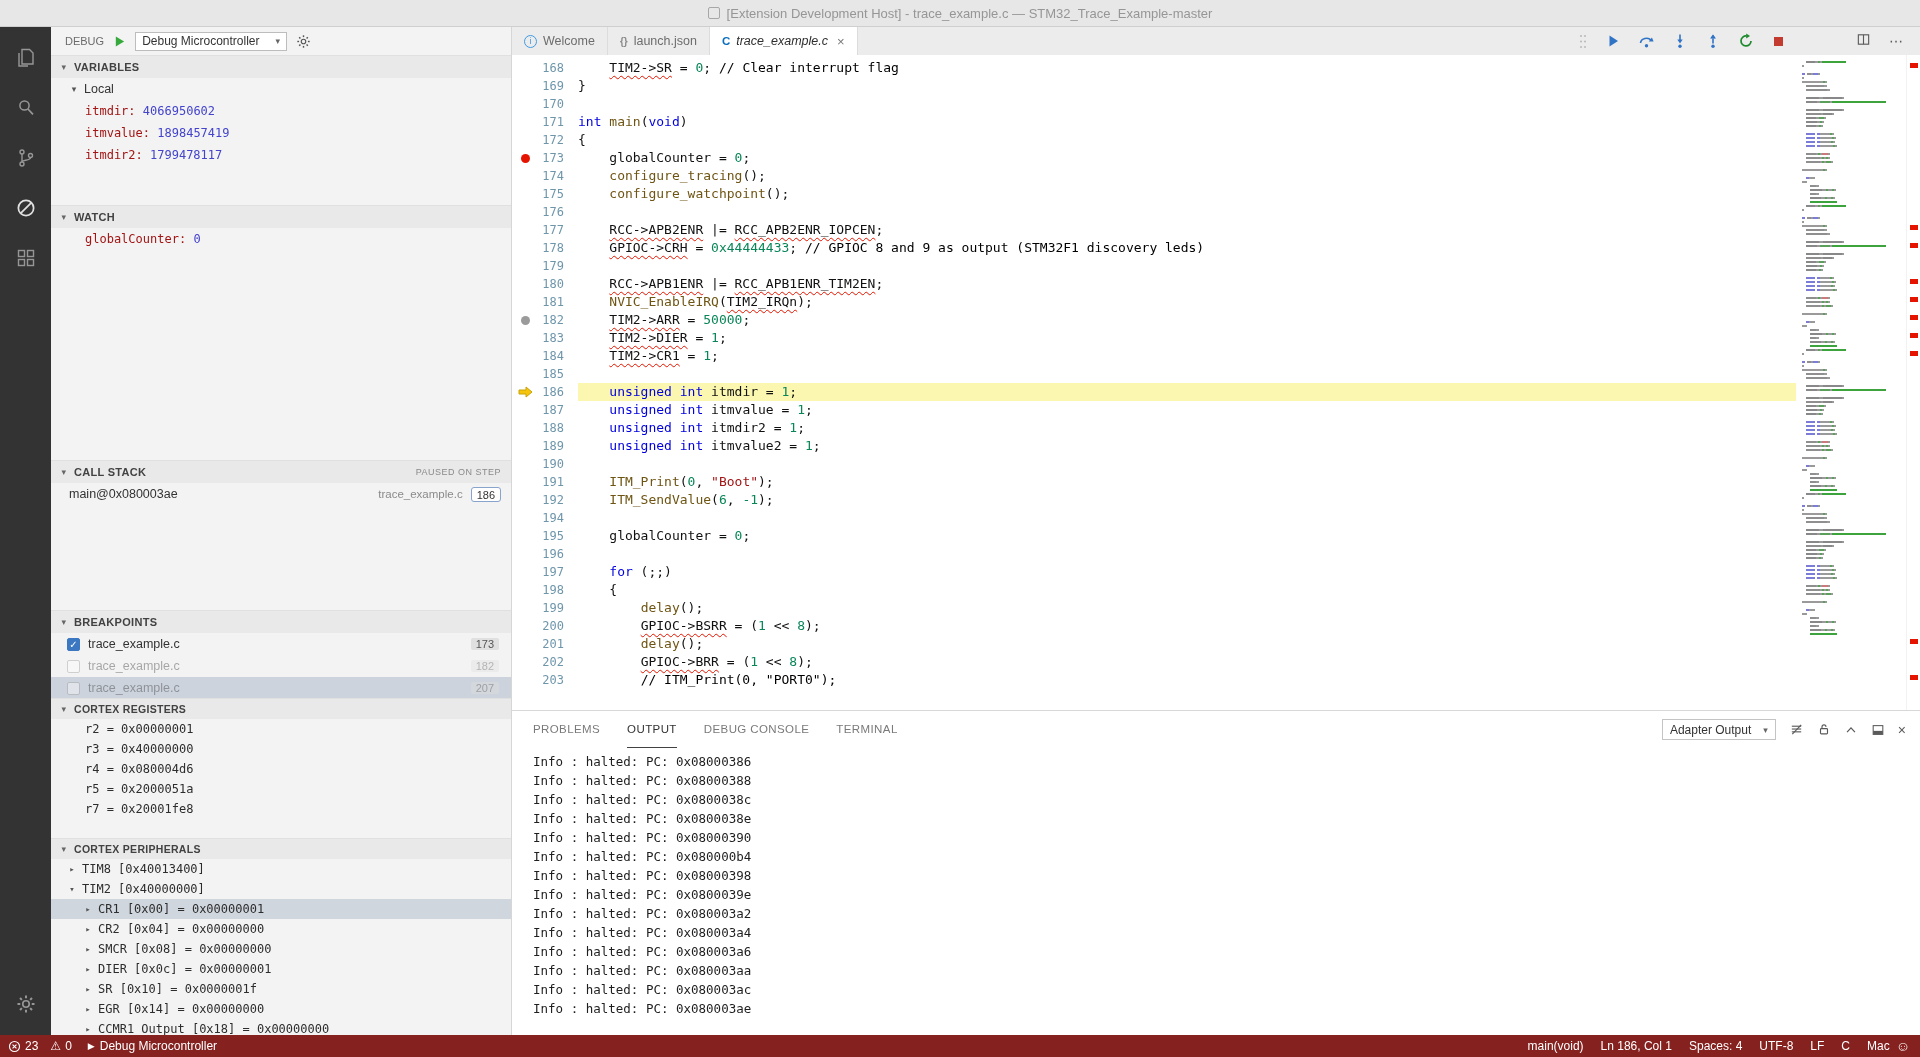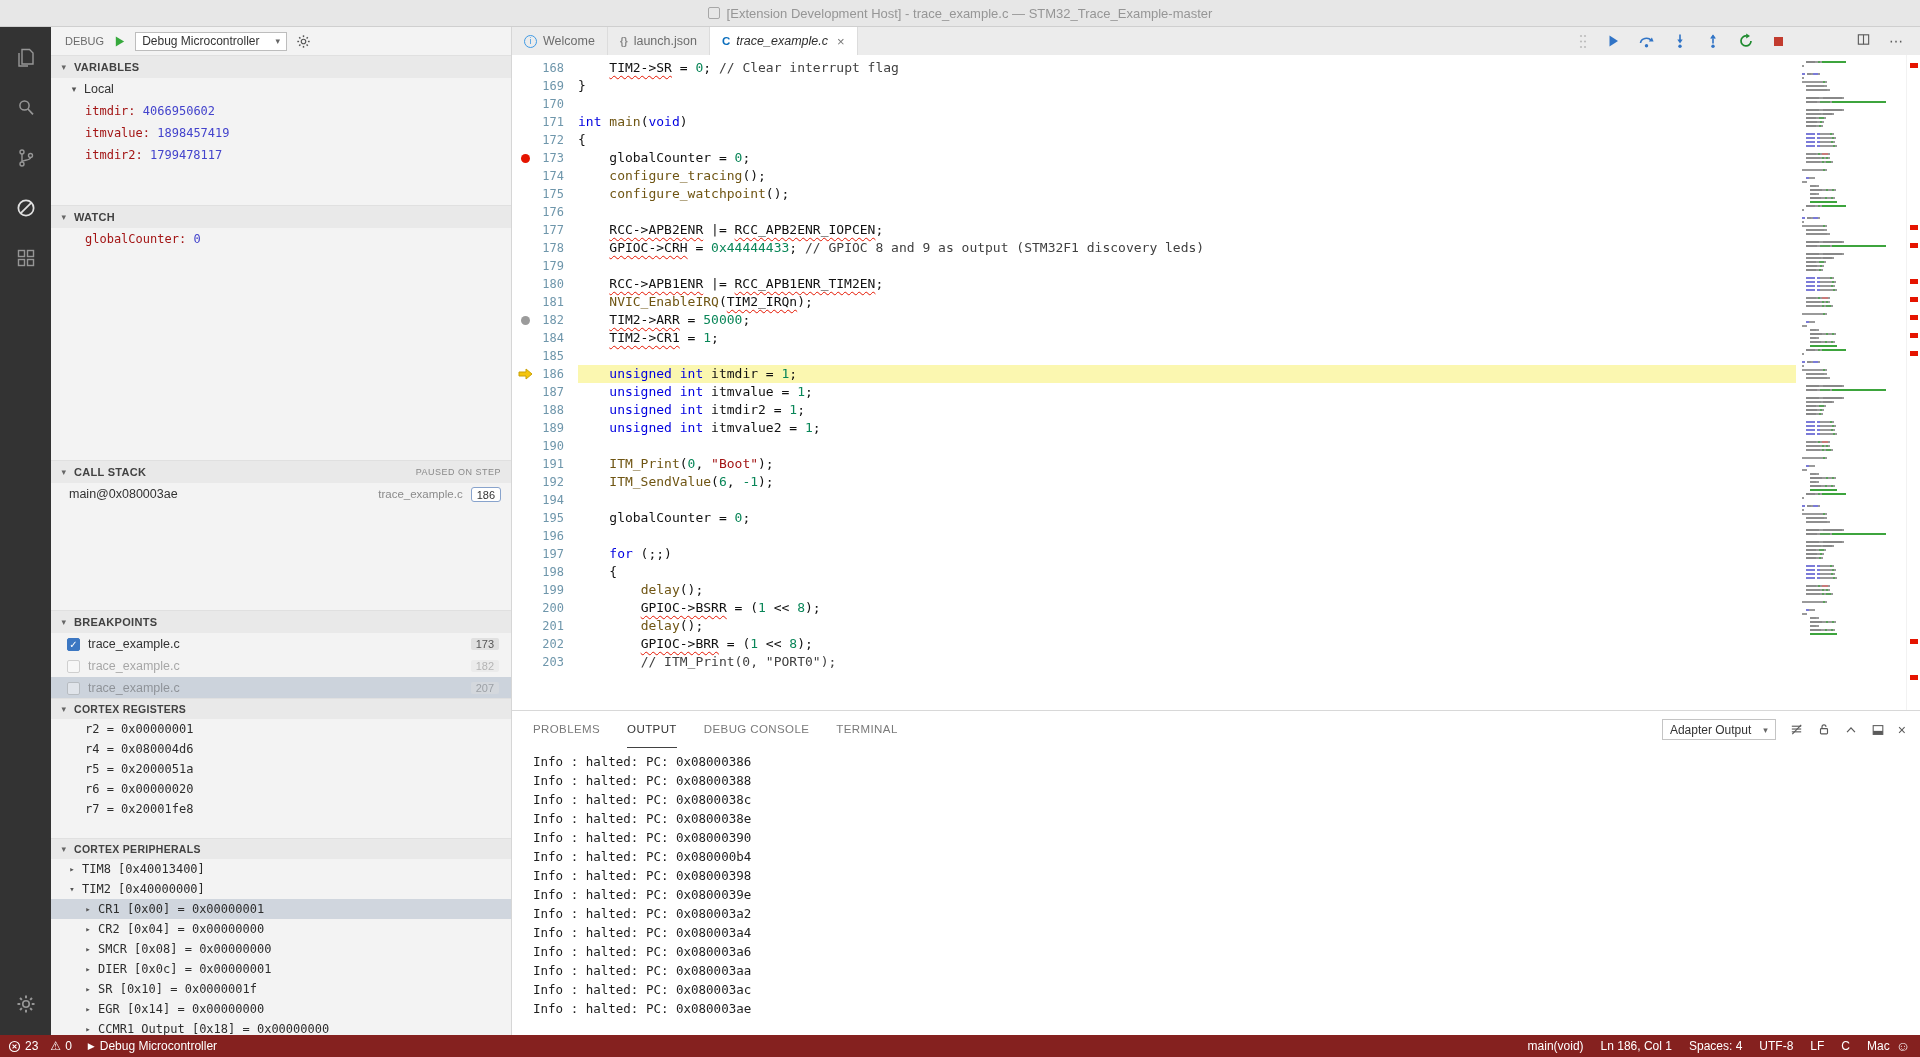--- a/index.html
+++ b/index.html
@@ -89,21 +89,21 @@
   .glyph{width:26px;flex:none;display:flex;align-items:center;justify-content:center;}
   .dot{width:9px;height:9px;border-radius:50%;}
   .dot.red{background:var(--bp-red);}
   .dot.gray{background:#9b9b9b;}
   .lnum{width:40px;flex:none;text-align:right;padding-right:14px;color:#6e96ab;font-size:12px;}
   .ltext{flex:1;white-space:pre;color:#111;}
   .code-line.current .ltext{background:var(--cur-line);}
   .tok-d{color:#111;}
   .tok-k{color:#0000e0;}
   .tok-n{color:#098658;}
-  .tok-c{color:#404040;}
+  .tok-c{color:#000000;}
   .tok-s{color:#a31515;}
   .tok-f{color:#6f5513;}
   .tok-e{color:#111;text-decoration:underline wavy var(--bp-red);text-decoration-thickness:1px;text-underline-offset:2.5px;}
 
   .minimap{width:110px;flex:none;overflow:hidden;padding:6px 4px 0 6px;}
   .mm-line{height:2px;margin-bottom:2px;white-space:nowrap;font-size:0;}
   .mm-seg{display:inline-block;height:2px;}
   .ruler{width:14px;flex:none;position:relative;border-left:1px solid #f2f2f2;}
   .ruler-mark{position:absolute;right:2px;width:8px;height:5px;background:var(--bp-red);}
 
@@ -301,23 +301,23 @@
           </div>
       </div>
 
       <div class="sec sec-reg">
         <div class="sec-head">
           <span class="tree-arrow">▾</span>
           <span>CORTEX REGISTERS</span>
         </div>
         <div class="sec-body" id="reg-rows">
             <div class="reg-row">r2 = 0x00000001</div>
+            <div class="reg-row">r3 = 0x40000000</div>
             <div class="reg-row">r4 = 0x080004d6</div>
             <div class="reg-row">r5 = 0x2000051a</div>
-            <div class="reg-row">r6 = 0x00000020</div>
             <div class="reg-row">r7 = 0x20001fe8</div>
           </div>
       </div>
 
       <div class="sec sec-per">
         <div class="sec-head">
           <span class="tree-arrow">▾</span>
           <span>CORTEX PERIPHERALS</span>
         </div>
         <div class="sec-body" id="per-rows">
@@ -514,20 +514,25 @@
               <span class="glyph"></span>
               <span class="lnum">181</span>
               <span class="ltext"><span class="tok-d">    </span><span class="tok-f">NVIC_EnableIRQ</span><span class="tok-d">(</span><span class="tok-e">TIM2_IRQn</span><span class="tok-d">);</span></span>
             </div>
             <div class="code-line">
               <span class="glyph">
                 <span class="dot gray"></span>
               </span>
               <span class="lnum">182</span>
               <span class="ltext"><span class="tok-d">    </span><span class="tok-e">TIM2-&gt;ARR</span><span class="tok-d"> = </span><span class="tok-n">50000</span><span class="tok-d">;</span></span>
+            </div>
+            <div class="code-line">
+              <span class="glyph"></span>
+              <span class="lnum">183</span>
+              <span class="ltext"><span class="tok-d">    </span><span class="tok-e">TIM2-&gt;DIER</span><span class="tok-d"> = </span><span class="tok-n">1</span><span class="tok-d">;</span></span>
             </div>
             <div class="code-line">
               <span class="glyph"></span>
               <span class="lnum">184</span>
               <span class="ltext"><span class="tok-d">    </span><span class="tok-e">TIM2-&gt;CR1</span><span class="tok-d"> = </span><span class="tok-n">1</span><span class="tok-d">;</span></span>
             </div>
             <div class="code-line">
               <span class="glyph"></span>
               <span class="lnum">185</span>
               <span class="ltext"></span>

